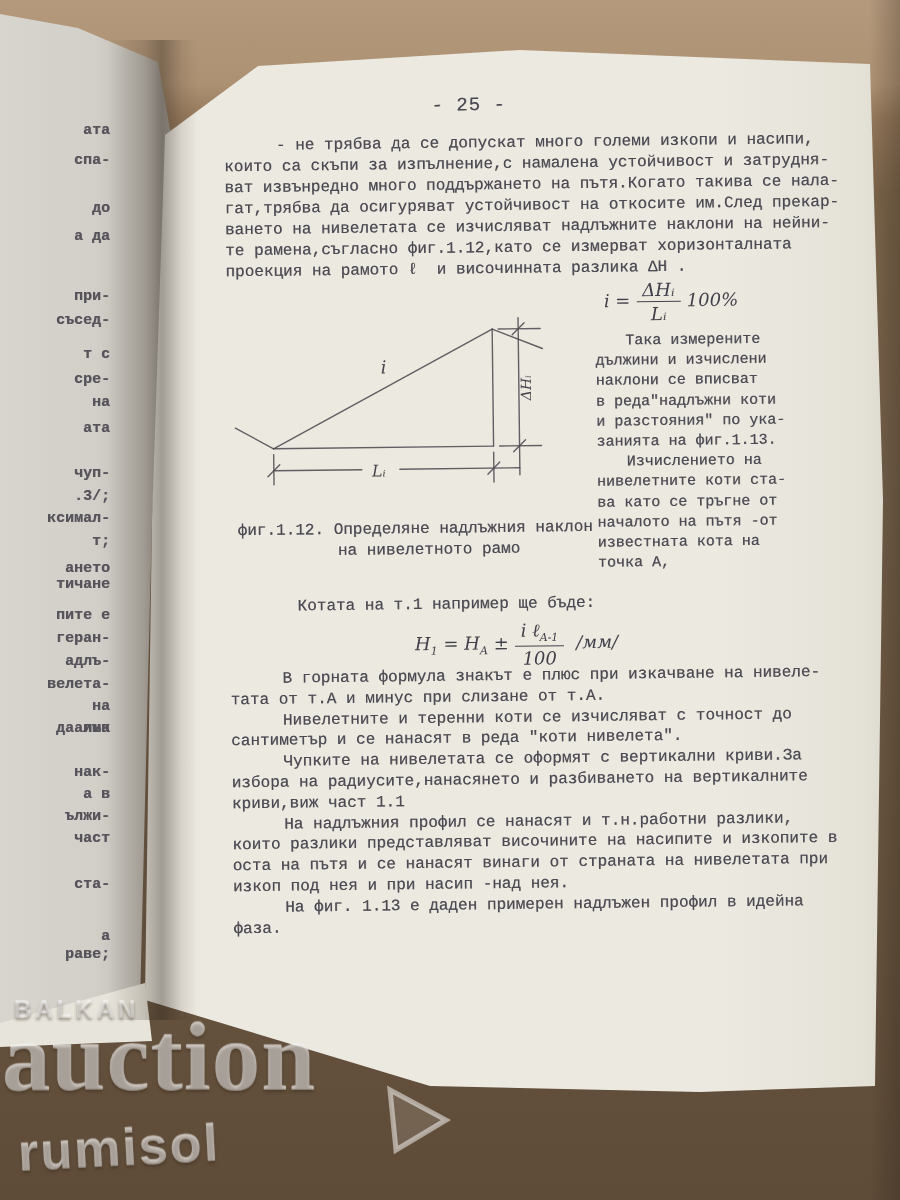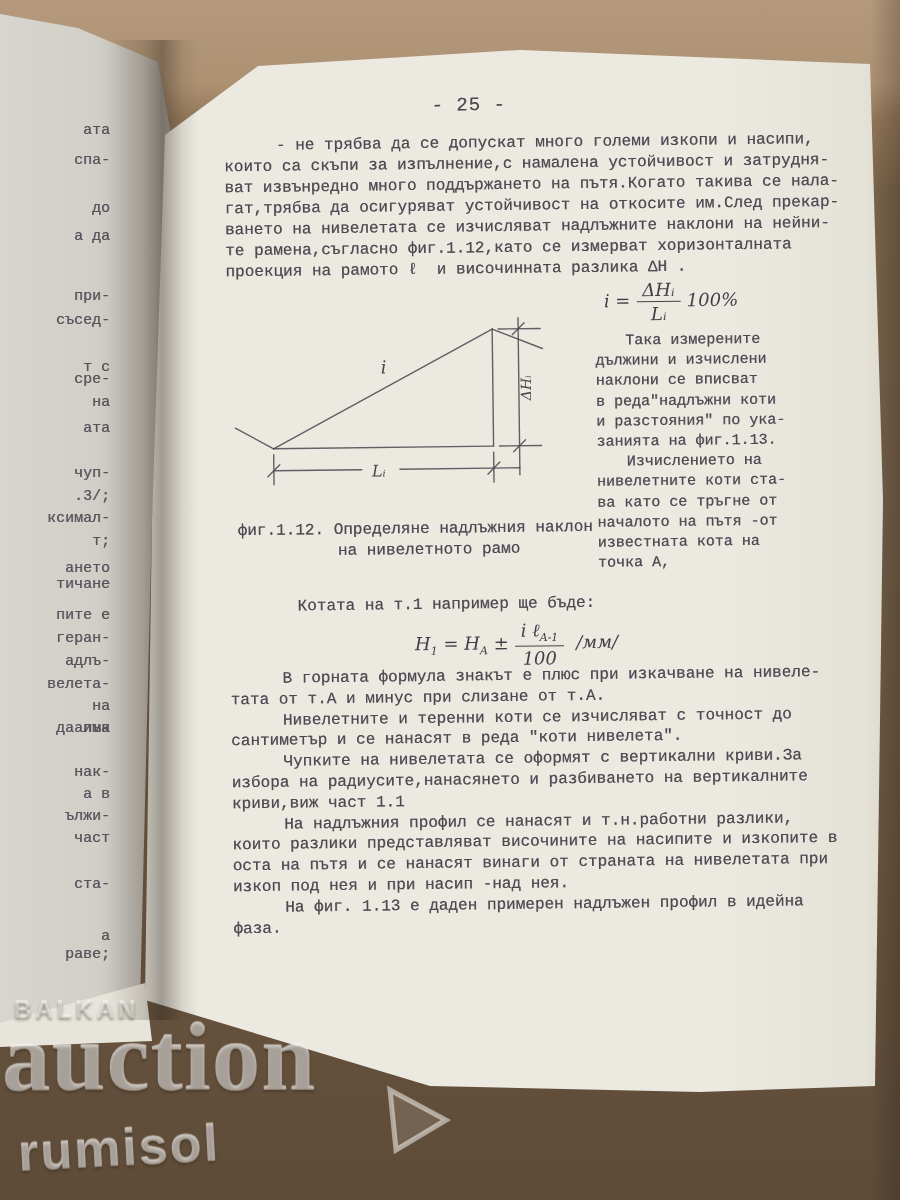--- a/index.html
+++ b/index.html
@@ -10,21 +10,21 @@
     background:linear-gradient(180deg,#b4997c 0%,#ad9173 7%,#93775a 10%,#7b654a 16%,
                #75604a 40%,#6b5741 70%,#5e4b38 100%);}
   .right-shade{position:absolute;top:0;right:0;width:30px;height:1200px;
     background:linear-gradient(90deg,rgba(0,0,0,0) 0%,rgba(30,22,15,.25) 100%);}
   
   .left-page{position:absolute;left:0;top:0;width:175px;height:1060px;
     clip-path:polygon(0px 14px,78px 28px,158px 62px,172px 140px,152px 520px,140px 1004px,0px 1026px);
     background:linear-gradient(90deg,#d8d5cf 0%,#d2cfc9 55%,#b5b1aa 88%,#9b968e 100%);}
   .frags{position:absolute;left:0;top:0;width:113px;height:1000px;text-align:right;
     font-size:15px;color:#56535b;}
-  .frags div{position:absolute;right:3px;white-space:pre;}
+  .frags div{position:absolute;right:3px;white-space:pre;font-weight:bold;}
   
   .main-page{position:absolute;left:0;top:0;width:900px;height:1110px;
     clip-path:polygon(165px 135px,258px 66px,520px 50px,870px 64px,883px 500px,875px 1086px,700px 1092px,430px 1086px,145px 1000px,152px 520px);
     background:linear-gradient(90deg,#c6c2b9 0%,#e2dfd6 4%,#ece9e1 22%,#ece9e1 80%,#e4e1d7 96%,#d9d5ca 100%);}
   .page-flap{position:absolute;left:0;top:975px;width:160px;height:75px;
     clip-path:polygon(0px 48px,145px 8px,152px 66px,0px 72px);
     background:#e7e4db;}
   .gutter{position:absolute;left:108px;top:40px;width:90px;height:980px;
     background:linear-gradient(90deg,rgba(70,58,44,0) 0%,rgba(70,58,44,.22) 40%,rgba(42,34,25,.38) 60%,rgba(70,58,44,.12) 82%,rgba(70,58,44,0) 100%);}
   
@@ -69,21 +69,21 @@
 <div class="right-shade"></div>
 
 <div class="left-page">
   <div class="frags">
       <div class="tline" style="top: 122px;">ата</div>
       <div class="tline" style="top: 152px;">спа-</div>
       <div class="tline" style="top: 200px;">до</div>
       <div class="tline" style="top: 228px;">а да</div>
       <div class="tline" style="top: 288px;">при-</div>
       <div class="tline" style="top: 312px;">съсед-</div>
-      <div class="tline" style="top: 346px; margin-top: 13px;">т с</div>
+      <div class="tline" style="top: 346px;">т с</div>
       <div class="tline" style="top: 371px;">сре-</div>
       <div class="tline" style="top: 394px;">на</div>
       <div class="tline" style="top: 420px;">ата</div>
       <div class="tline" style="top: 465px; margin-left: 16px;">чуп-</div>
       <div class="tline" style="top: 488px;">.3/;</div>
       <div class="tline" style="top: 510px;">ксимал-</div>
       <div class="tline" style="top: 533px;">т;</div>
       <div class="tline" style="top: 560px;">ането</div>
       <div class="tline" style="top: 576px; text-align: right;">тичане</div>
       <div class="tline" style="top: 607px;">пите е</div>

